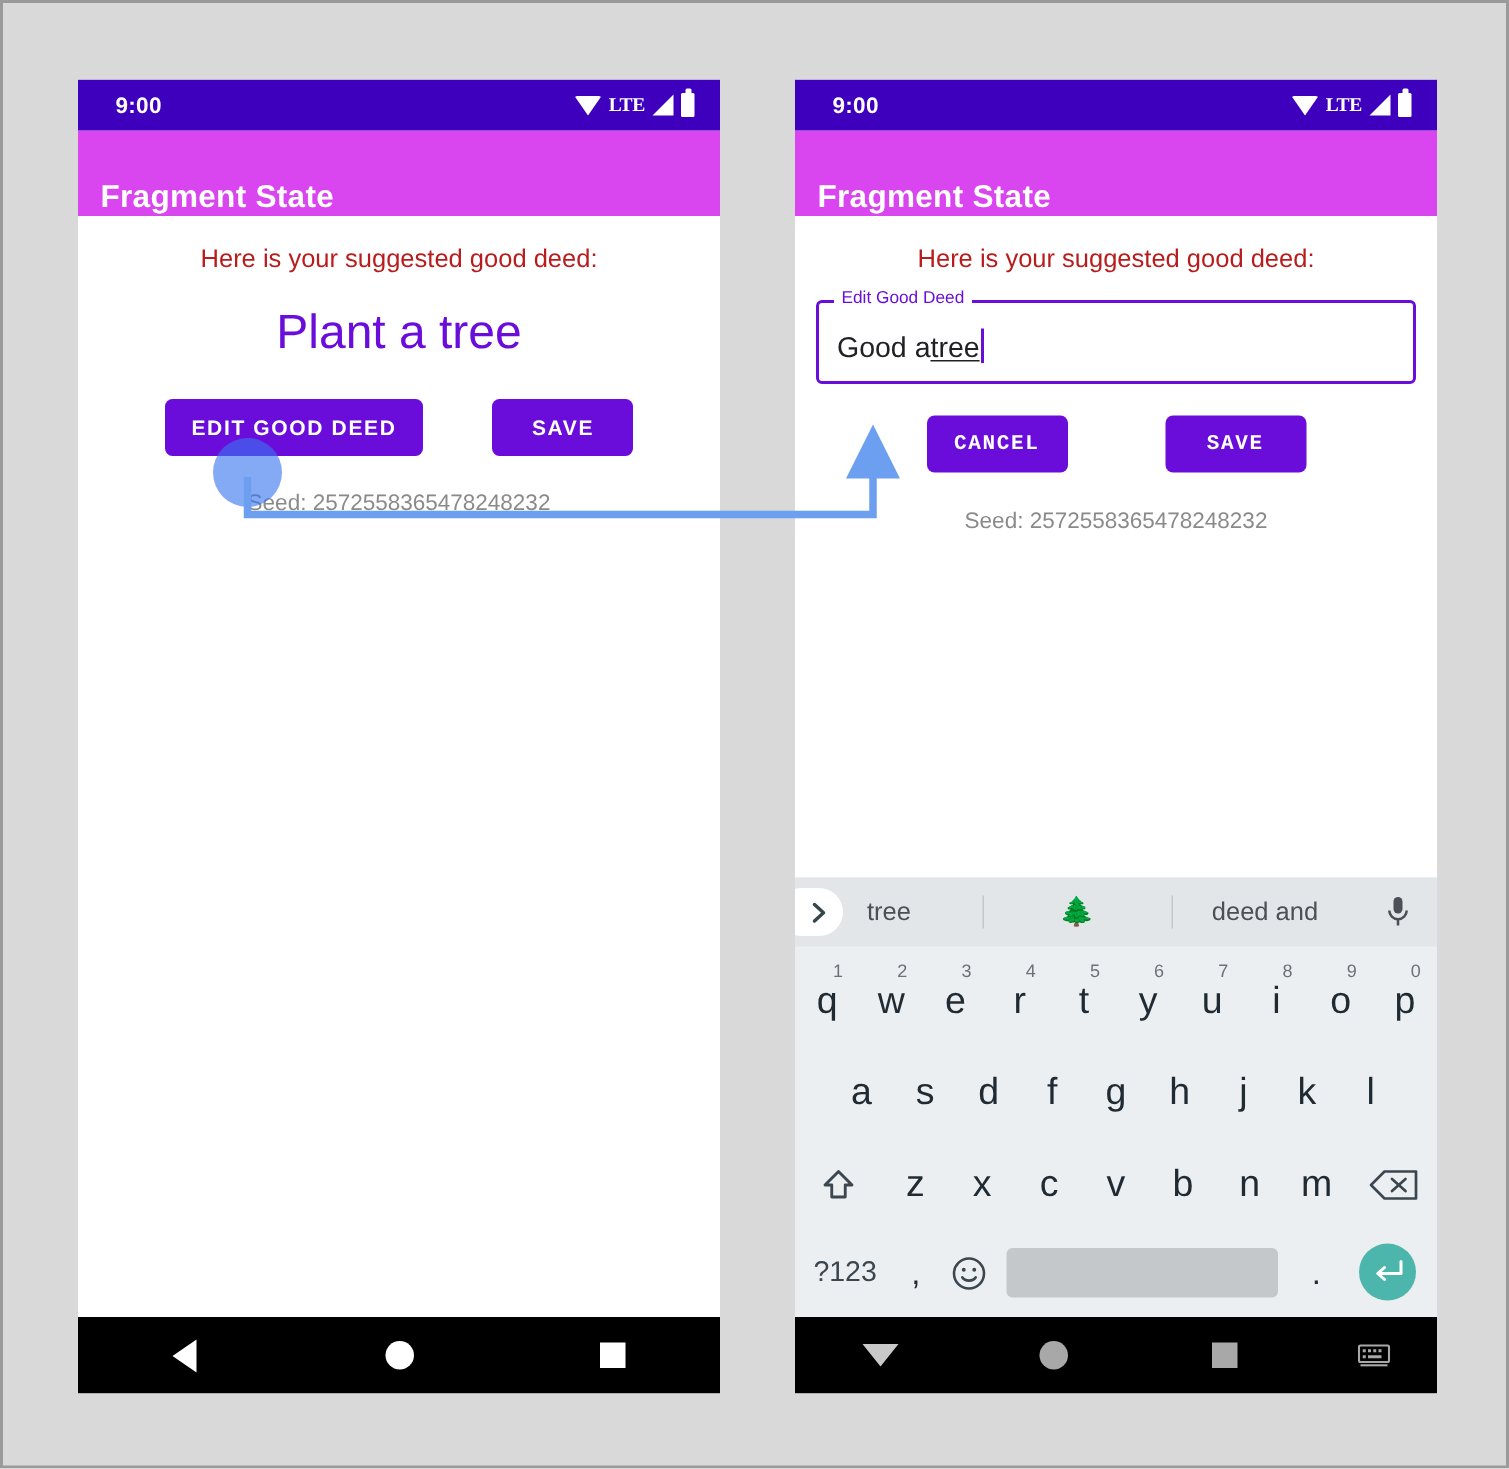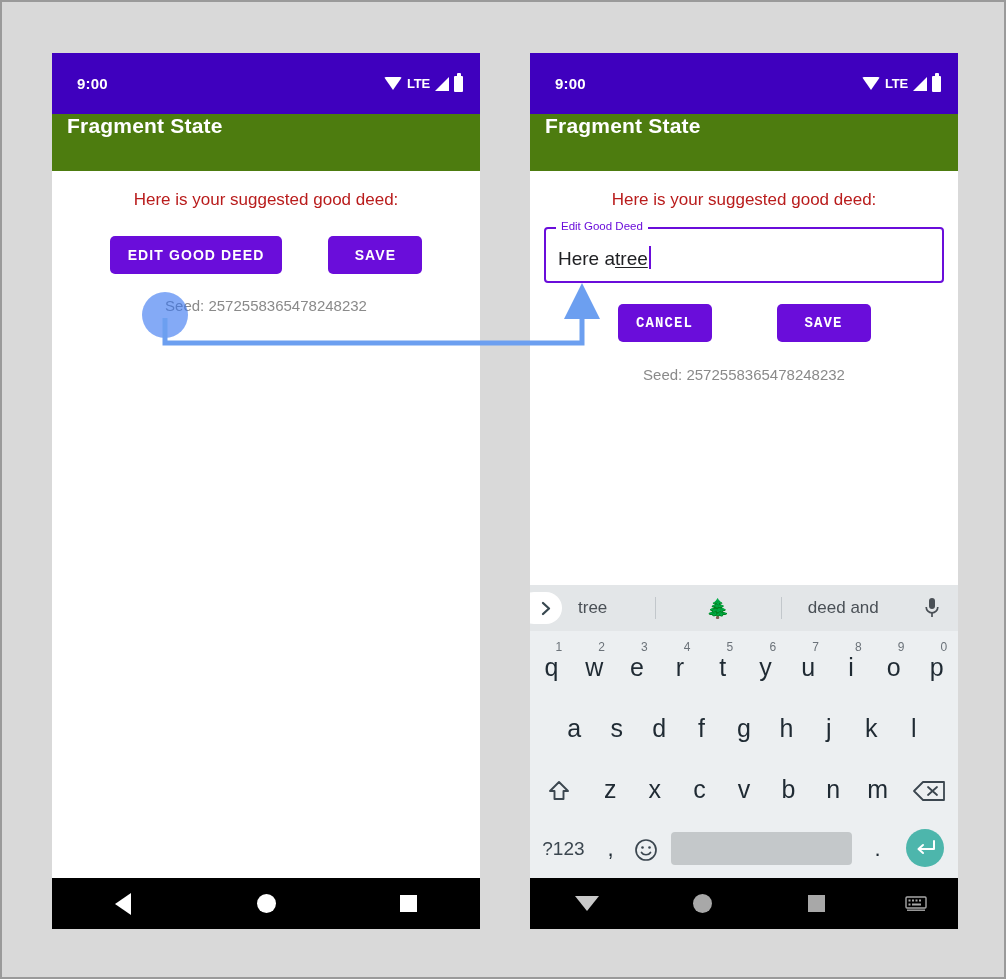--- a/index.html
+++ b/index.html
@@ -30,38 +30,39 @@
     height: 876px;
     background: #ffffff;
     overflow: hidden;
   }
   #phone-left  { left: 50px;  top: 51px; }
   #phone-right { left: 528px; top: 51px; }
 
   
   .status-bar {
     position: relative;
-    height: 61px;
+    height: 34px;
     background: #3f00be;
     display: flex;
     align-items: center;
     justify-content: space-between;
     padding: 0 17px 0 25px;
     box-sizing: border-box;
   }
   .status-time {
     color: #ffffff;
     font-size: 15px;
     font-weight: bold;
     letter-spacing: .2px;
   }
   .status-icons {
     display: flex;
     align-items: center;
     gap: 5px;
+    font-family: Liberation Serif, serif;
   }
   .ico-wifi {
     width: 0; height: 0;
     border-left: 9px solid transparent;
     border-right: 9px solid transparent;
     border-top: 13px solid #ffffff;
     border-radius: 2px;
   }
   .ico-lte {
     color: #ffffff;
@@ -85,23 +86,23 @@
     position: absolute;
     top: -3px; left: 2.5px;
     width: 4px; height: 3px;
     background: #ffffff;
     border-radius: 1px 1px 0 0;
   }
 
   
   .app-bar {
     height: 57px;
-    background: #4d7c0f;
-    display: flex;
-    align-items: flex-start;
+    background: #d946ef;
+    display: flex;
+    align-items: flex-end;
     padding-left: 15px;
     box-sizing: border-box;
   }
   .app-bar-title {
     color: #ffffff;
     font-size: 21px;
     font-weight: bold;
     letter-spacing: .2px;
   }
 
@@ -380,20 +381,21 @@
         <span class="ico-battery"></span>
       </div>
     </div>
 
     <div class="app-bar">
       <div class="app-bar-title">Fragment State</div>
     </div>
 
     <div class="content">
       <div class="prompt-text">Here is your suggested good deed:</div>
+      <div class="deed-text">Plant a tree</div>
 
       <div class="btn-row" id="btn-row-left">
         <button class="mbtn">EDIT GOOD DEED</button>
         <button class="mbtn narrow">SAVE</button>
       </div>
 
       <div class="seed-text" style="margin-top:23px">Seed: 2572558365478248232</div>
     </div>
 
     <div class="nav-bar">
@@ -425,21 +427,21 @@
       <div class="app-bar-title">Fragment State</div>
     </div>
 
     <div class="content">
       <div class="prompt-text">Here is your suggested good deed:</div>
 
       <div class="tf-wrap">
         <div class="tf-box"></div>
         <div class="tf-notch">Edit Good Deed</div>
         <div class="tf-value">
-          <span>Here a </span>
+          <span>Good a </span>
             <span class="tf-misspell">tree</span>
             <span class="tf-caret"></span>
         </div>
       </div>
 
       <div class="btn-row" id="btn-row-right">
         <button class="mbtn">CANCEL</button>
         <button class="mbtn">SAVE</button>
       </div>
 

